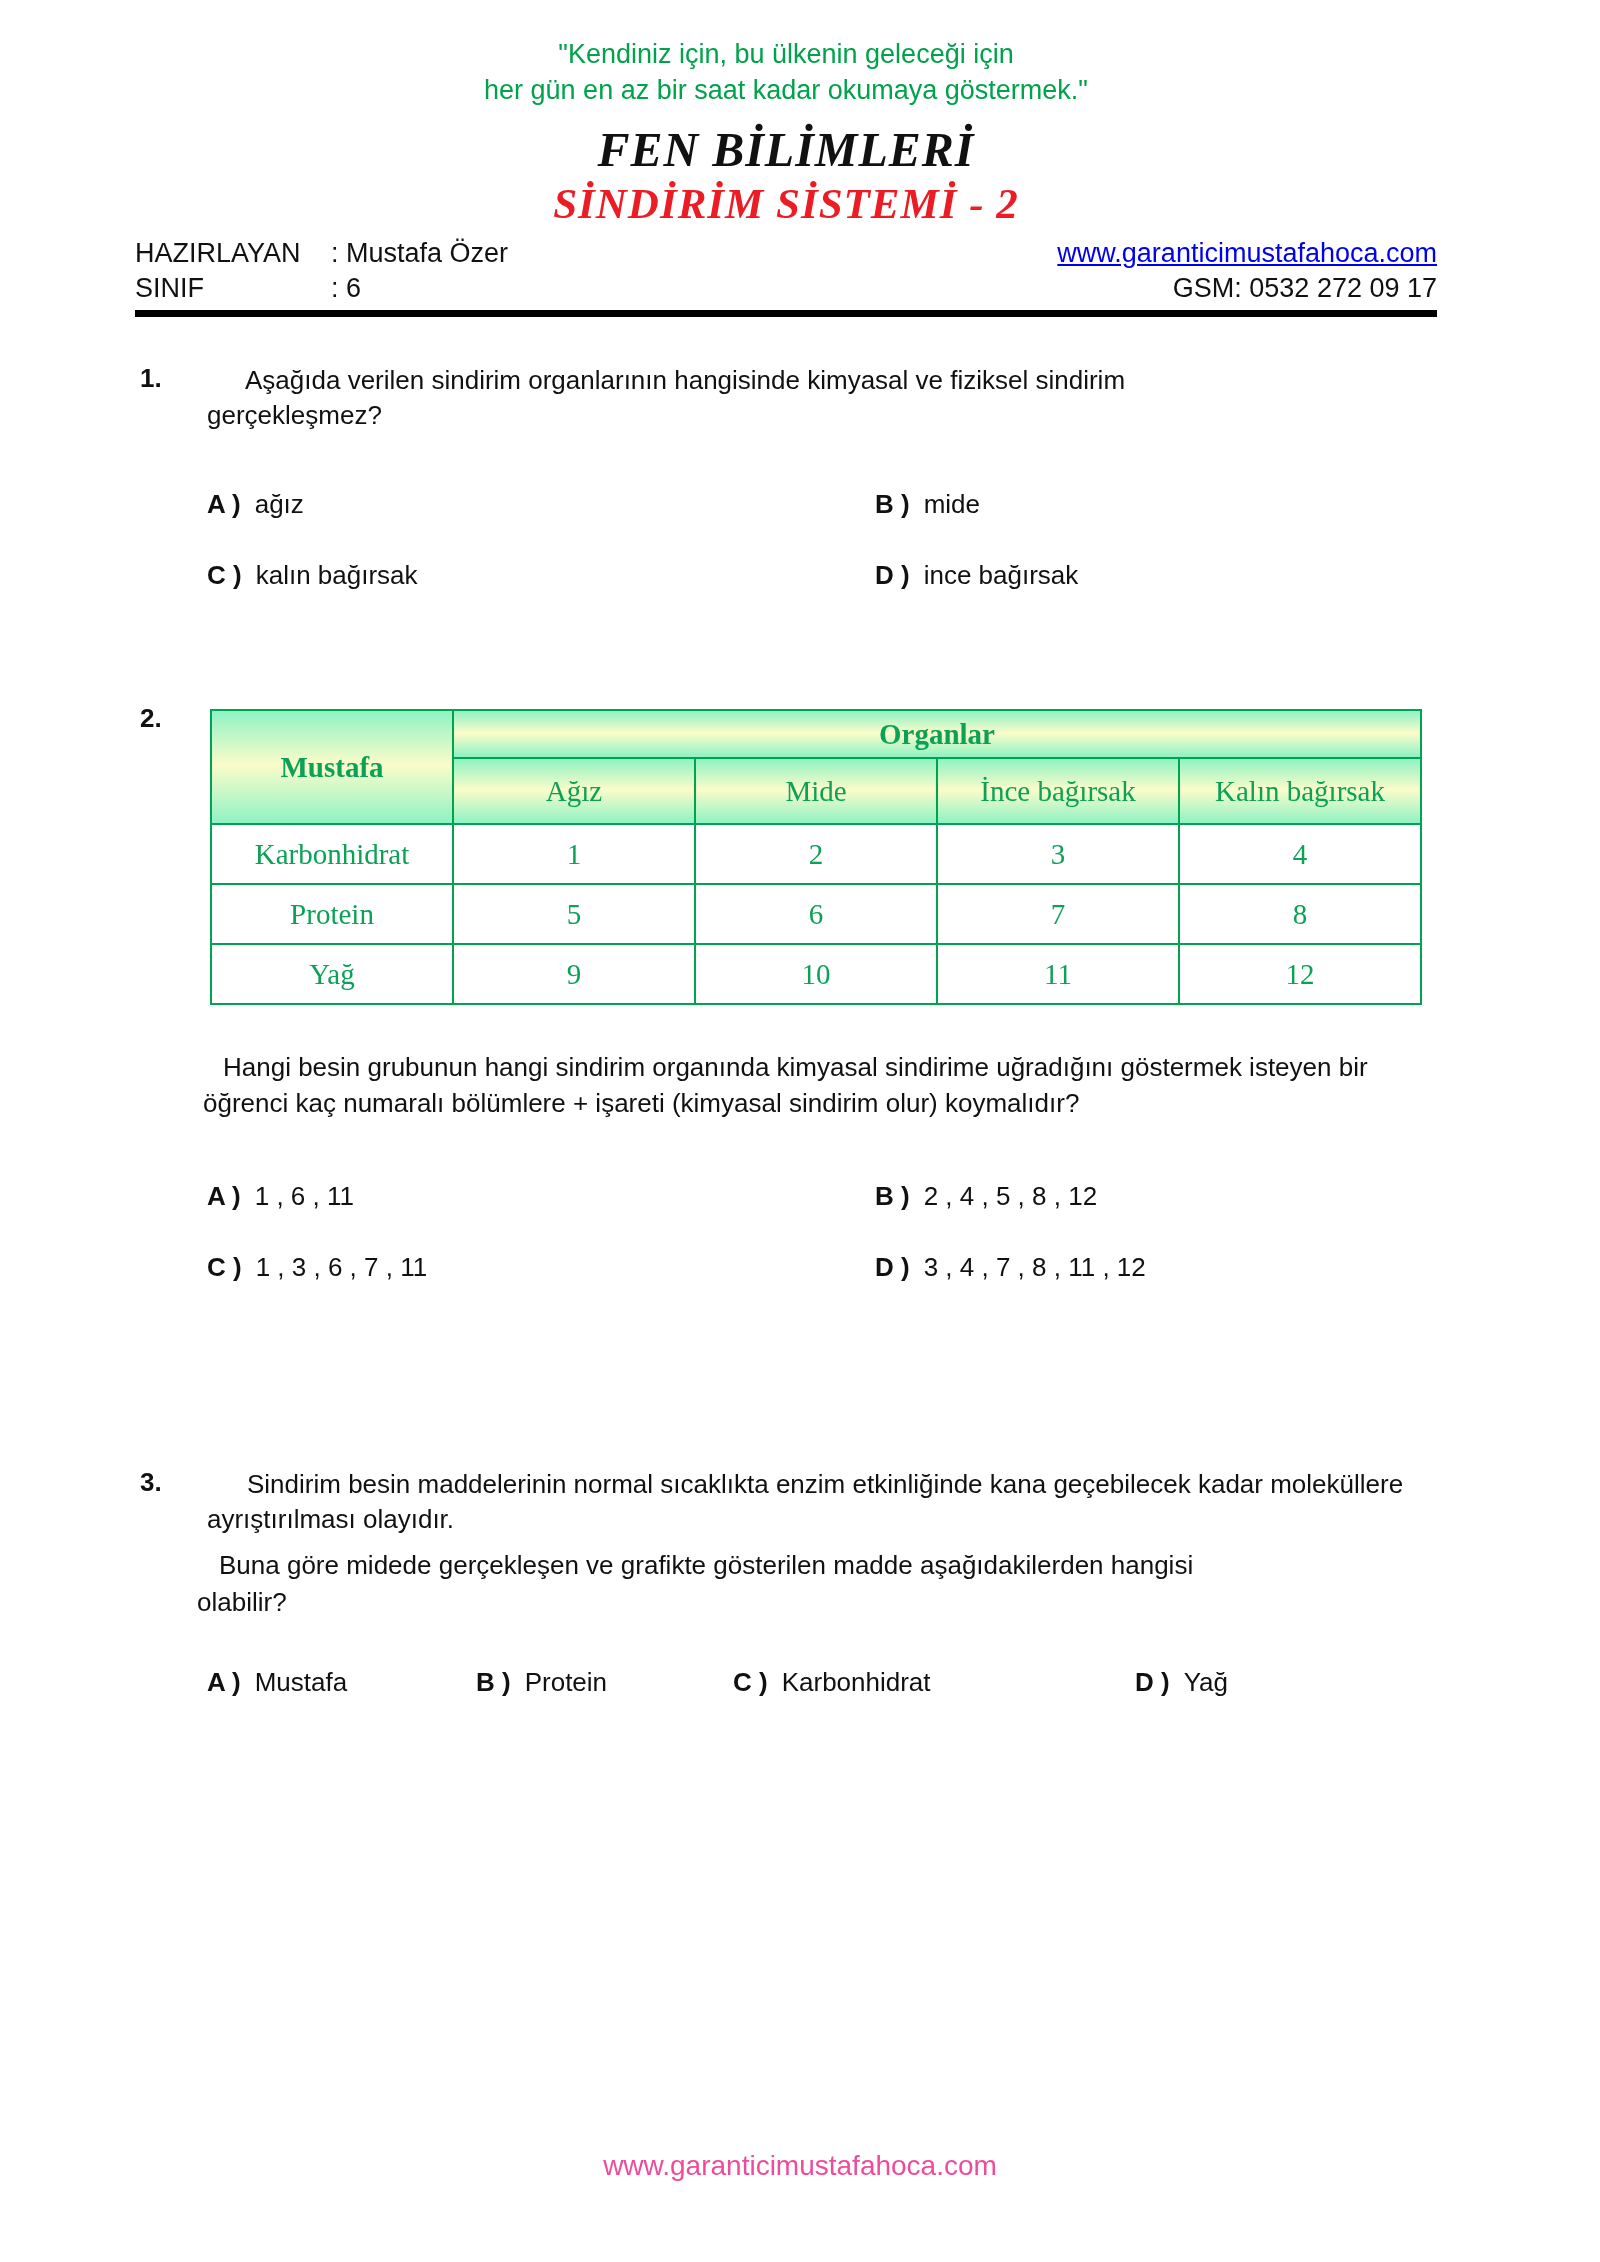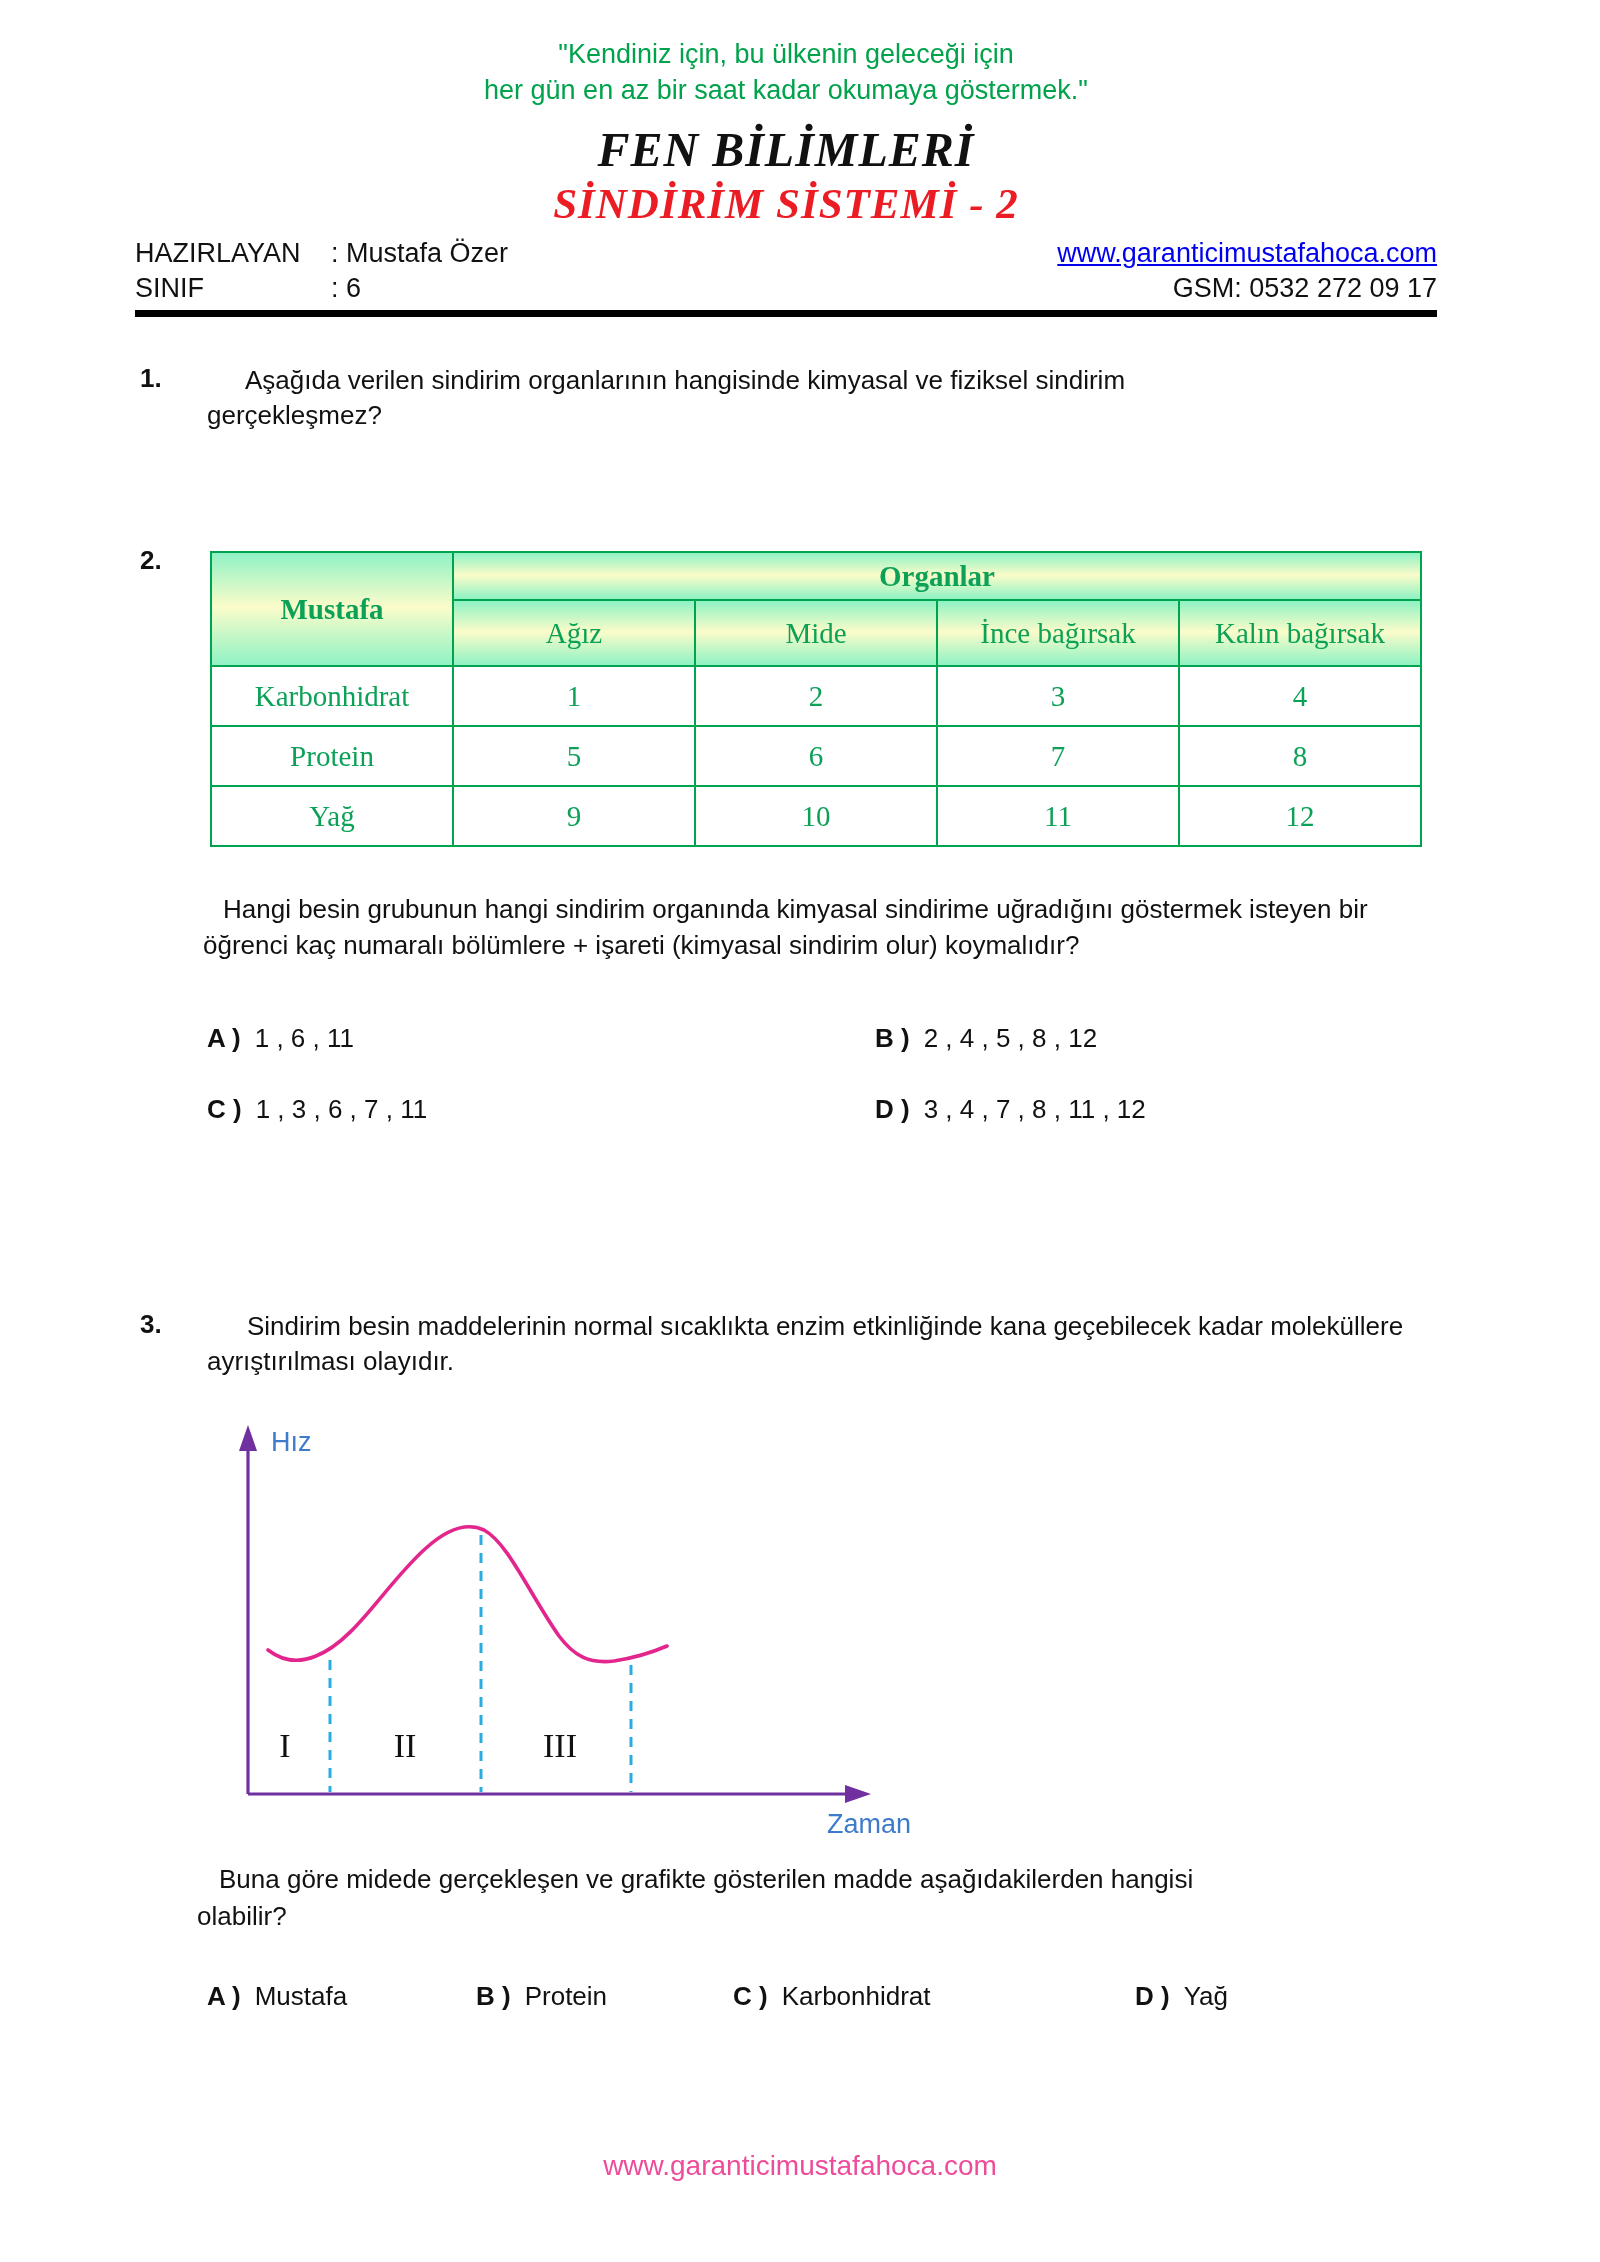--- a/index.html
+++ b/index.html
@@ -179,20 +179,26 @@
         <div><a href="#" class="site-link">www.garanticimustafahoca.com</a></div>
         <div class="gsm">GSM: 0532 272 09 17</div>
       </div>
     </div>
 
     <div class="question" id="q1">
       <span class="q-num">1.</span>
       <span class="q-text">Aşağıda verilen sindirim organlarının hangisinde kimyasal ve fiziksel sindirim gerçekleşmez?</span>
     </div>
 
+    <div class="options-grid" id="q1-options">
+      <div class="option"><span class="opt-letter">A )</span><span>ağız</span></div>
+      <div class="option"><span class="opt-letter">B )</span><span>mide</span></div>
+      <div class="option"><span class="opt-letter">C )</span><span>kalın bağırsak</span></div>
+      <div class="option"><span class="opt-letter">D )</span><span>ince bağırsak</span></div>
+    </div>
 
     <div class="question" id="q2">
       <span class="q-num">2.</span>
 
       <table class="foods">
         <tbody>
             <tr class="row-group">
           <td class="hdr" rowspan="2" style="width:242px">Mustafa</td>
           <td class="hdr" colspan="4">Organlar</td>
         </tr>
@@ -234,47 +240,20 @@
       <div class="option"><span class="opt-letter">B )</span><span>2 , 4 , 5 , 8 , 12</span></div>
       <div class="option"><span class="opt-letter">C )</span><span>1 , 3 , 6 , 7 , 11</span></div>
       <div class="option"><span class="opt-letter">D )</span><span>3 , 4 , 7 , 8 , 11 , 12</span></div>
     </div>
 
     <div class="question" id="q3">
       <span class="q-num">3.</span>
       <span class="q-text">Sindirim besin maddelerinin normal sıcaklıkta enzim etkinliğinde kana geçebilecek kadar moleküllere ayrıştırılması olayıdır.</span>
     </div>
 
-    <div class="graph-wrap">
-      <svg width="690" height="424" viewBox="0 0 690 424">
-
-        <line x1="13" y1="371" x2="13" y2="24" stroke-width="3.2" stroke="#7030a0"></line>
-        <polygon points="13,2 4,28 22,28" fill="#7030a0"></polygon>
-        <line x1="13" y1="371" x2="612" y2="371" stroke-width="3.2" stroke="#7030a0"></line>
-        <polygon points="636,371 610,362 610,380" fill="#7030a0"></polygon>
-
-        <line x1="95" y1="237" x2="95" y2="369" stroke-width="3" stroke-dasharray="10 8" stroke="#2aabe2"></line>
-        <line x1="246" y1="112" x2="246" y2="369" stroke-width="3" stroke-dasharray="10 8" stroke="#2aabe2"></line>
-        <line x1="396" y1="242" x2="396" y2="369" stroke-width="3" stroke-dasharray="10 8" stroke="#2aabe2"></line>
-
-        <path d="M 33 227
-                 C 46 237, 62 241, 81 233
-                 C 120 218, 150 162, 190 126
-                 C 214 104, 234 100, 249 107
-                 C 273 120, 294 170, 324 213
-                 C 339 233, 354 241, 379 238
-                 C 399 235, 418 229, 432 223" fill="none" stroke-width="3.6" stroke-linecap="round" stroke="#e2268d"></path>
-
-        <text x="36" y="28" font-size="27" font-family="Liberation Sans, sans-serif" fill="#3e7bcb">Hız</text>
-        <text x="634" y="410" font-size="27" text-anchor="middle" font-family="Liberation Sans, sans-serif" fill="#3e7bcb">Zaman</text>
-        <text x="50" y="334" font-size="34" text-anchor="middle" fill="#111" font-family="Liberation Serif, serif">I</text>
-        <text x="170" y="334" font-size="34" text-anchor="middle" fill="#111" font-family="Liberation Serif, serif">II</text>
-        <text x="325" y="334" font-size="34" text-anchor="middle" fill="#111" font-family="Liberation Serif, serif">III</text>
-      </svg>
-    </div>
 
     <div id="q3-question">Buna göre midede gerçekleşen ve grafikte gösterilen madde aşağıdakilerden hangisi olabilir?</div>
 
     <div id="q3-options">
       <div class="option"><span class="opt-letter">A )</span><span>Mustafa</span></div>
       <div class="option"><span class="opt-letter">B )</span><span>Protein</span></div>
       <div class="option"><span class="opt-letter">C )</span><span>Karbonhidrat</span></div>
       <div class="option"><span class="opt-letter">D )</span><span>Yağ</span></div>
     </div>
 

